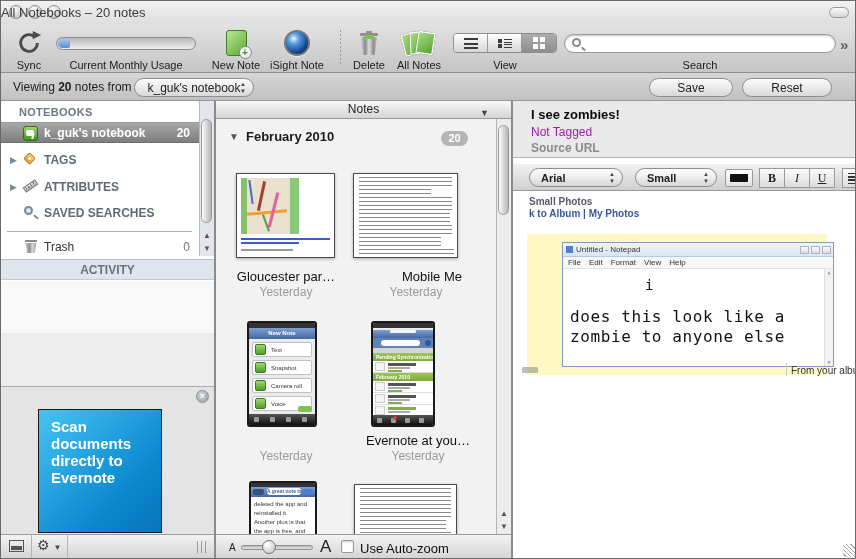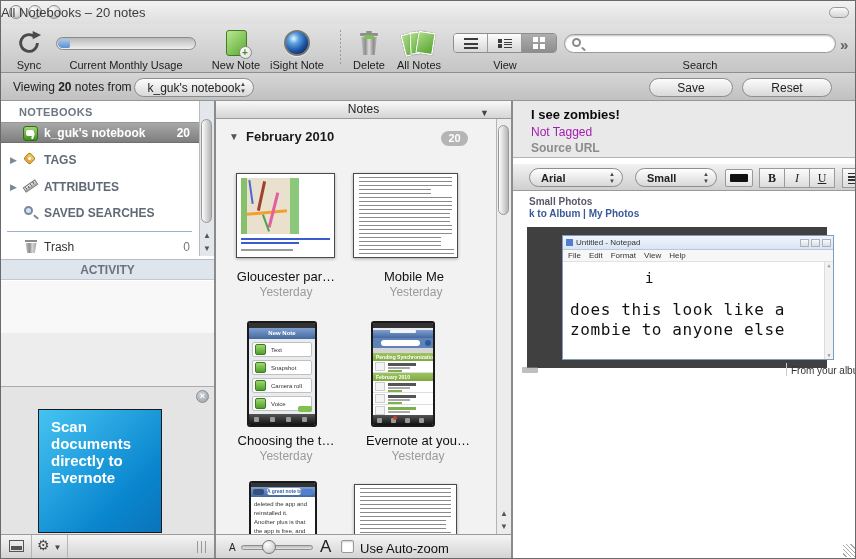--- a/index.html
+++ b/index.html
@@ -132,21 +132,21 @@
 
   
   .nv-header{position:absolute;left:0;right:0;top:0;height:57px;background:#e9e9e9;border-bottom:1px solid #b3b3b3}
   .nv-fmtbar{position:absolute;left:0;right:0;top:63px;height:27px;background:linear-gradient(#f2f2f2,#cfcfcf);border-bottom:1px solid #9a9a9a}
   .fmt-pill{position:absolute;top:4px;height:19px;border-radius:10px;border:1px solid #8e8e8e;background:linear-gradient(#fff,#d8d8d8);font-size:11px;font-weight:bold;color:#222}
   .fmt-btn{position:absolute;top:4px;width:26px;height:20px;border:1px solid #9a9a9a;background:linear-gradient(#fbfbfb,#dcdcdc);text-align:center;font-size:12px;color:#222;line-height:18px}
   .align-ic{position:absolute;left:5px;top:4px;width:13px;height:11px;background:repeating-linear-gradient(to bottom,#333 0 1.5px,transparent 1.5px 3.2px)}
   .nv-content{position:absolute;left:0;right:0;top:90px;bottom:0;background:#fff}
   .fb-top{position:absolute;left:16px;top:5px;font-size:10px;font-weight:bold;color:#3b3b4e;opacity:.85}
   .fb-links{position:absolute;left:16px;top:17px;font-size:10px;font-weight:bold;color:#3b5998}
-  .photo-area{position:absolute;left:14px;top:36px;width:300px;height:141px;background:#404040}
+  .photo-area{position:absolute;left:14px;top:43px;width:300px;height:141px;background:#fef9c3}
   .notepad{position:absolute;left:35px;top:8px;width:272px;height:125px;border:1px solid #7f9cc0;background:#fff}
   .np-title{height:14px;background:linear-gradient(#f0f5fc,#d9e4f4);border-bottom:1px solid #b9c8de;display:flex;align-items:center}
   .np-ic{width:7px;height:7px;background:#4f7fd0;margin:0 3px}
   .np-title-txt{flex:1;font-size:8px;color:#333;white-space:nowrap}
   .np-btn{width:9px;height:8px;border:1px solid #a8b4c6;background:linear-gradient(#fbfbfb,#dcdcdc);margin-right:2px}
   .np-menu{height:12px;background:#f7f7f7;border-bottom:1px solid #e2e2e2;display:flex;gap:8px;padding-left:5px;font-size:8px;color:#333;line-height:12px}
   .np-body{position:relative;height:97px;font-family:"DejaVu Sans Mono",monospace;color:#111}
   .np-scroll{position:absolute;right:0;top:0;bottom:0;width:9px;background:#f2f2f2;border-left:1px solid #ddd;font-size:5px;color:#999;text-align:center}
   .fb-from{position:absolute;left:278px;top:174px;font-size:10px;color:#333;white-space:nowrap}
   .fb-fromdiv{position:absolute;left:273px;top:172px;width:1px;height:13px;background:#ccc}
@@ -361,21 +361,21 @@
         <div class="tl" style="height:9px"></div>
         <div class="tl" style="height:5px;width:70%"></div>
         <div class="tl" style="height:13px"></div>
         <div class="tl" style="height:9px;width:88%"></div>
         <div class="tl" style="height:9px"></div>
         <div class="tl" style="height:9px;width:80%"></div>
         <div class="tl" style="height:5px;width:92%"></div>
       </div>
       <div class="ntitle" style="left:6px;top:150px;width:128px">Gloucester par…</div>
       <div class="ndate" style="left:6px;top:166px;width:128px">Yesterday</div>
-      <div class="ntitle" style="left:128px;top:150px;width:140px">Mobile Me</div>
+      <div class="ntitle" style="left:146px;top:150px;width:140px">Mobile Me</div>
       <div class="ndate" style="left:130px;top:166px;width:140px">Yesterday</div>
 
       <div class="phone" style="left:31px;top:202px;width:70px;height:106px">
         <div class="p-status"></div>
         <div class="p-nav" style="height:11px;font-size:6px;line-height:11px">New Note</div>
         <div class="p1-row">
             <span class="p1-ic"></span>
             <span class="p1-lb">Text</span>
           </div>
         <div class="p1-row">
@@ -435,21 +435,20 @@
             <span class="p2-b2"></span>
           </div>
         <div class="p-tab" style="height:10px">
             <i style="left:4px"></i>
             <i style="left:18px"></i>
             <i style="left:32px"></i>
             <i style="left:46px"></i>
             <i style="left:20px;top:1px;width:4px;height:4px;background:#d04030;border-radius:50%"></i>
           </div>
       </div>
-      <div class="ntitle" style="left:0px;top:314px;width:140px">Choosing the t…</div>
       <div class="ndate" style="left:0px;top:330px;width:140px">Yesterday</div>
       <div class="ntitle" style="left:132px;top:314px;width:140px">Evernote at you…</div>
       <div class="ndate" style="left:132px;top:330px;width:140px">Yesterday</div>
 
       <div class="phone" style="left:33px;top:362px;width:68px;height:90px;background:#fff">
         <div class="p-status" style="height:4px"></div>
         <div class="p-nav" style="height:10px;position:relative">
           <div style="position:absolute;left:2px;top:2px;width:11px;height:6px;background:#34507e;border-radius:2px"></div>
           <div style="position:absolute;left:16px;top:1px;width:34px;height:7px;background:#fff;border-radius:3px;font-size:5px;color:#3a62a8;font-weight:bold;line-height:7px;overflow:hidden;white-space:nowrap">A great note taki…</div>
           <div style="position:absolute;right:2px;top:2px;width:11px;height:6px;background:#4f7fd0;border-radius:2px"></div>

